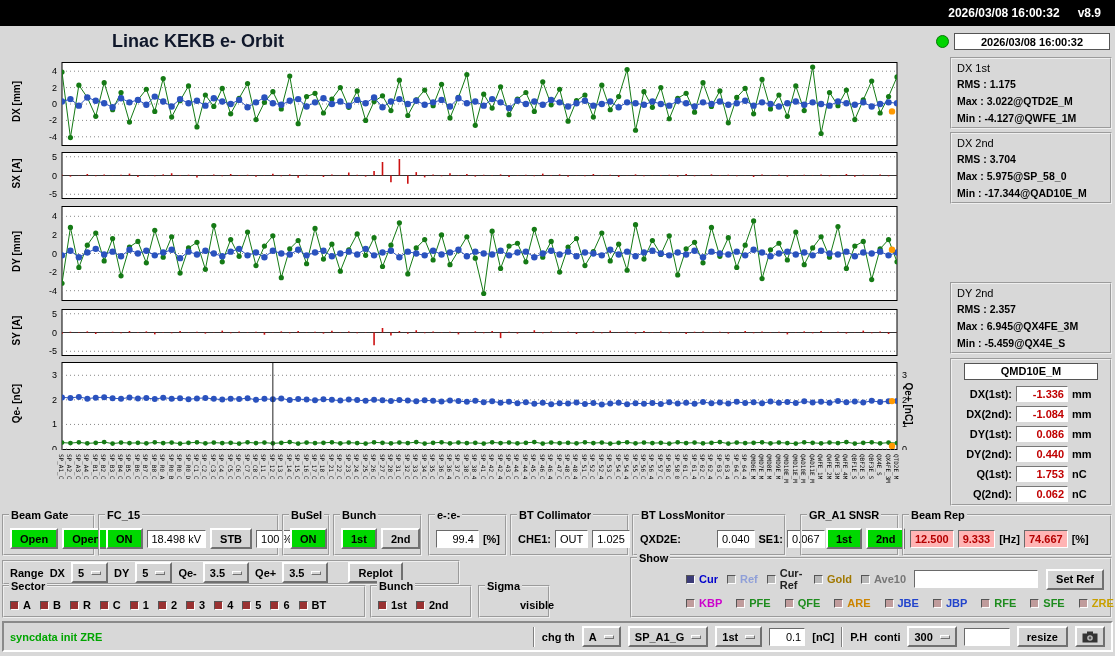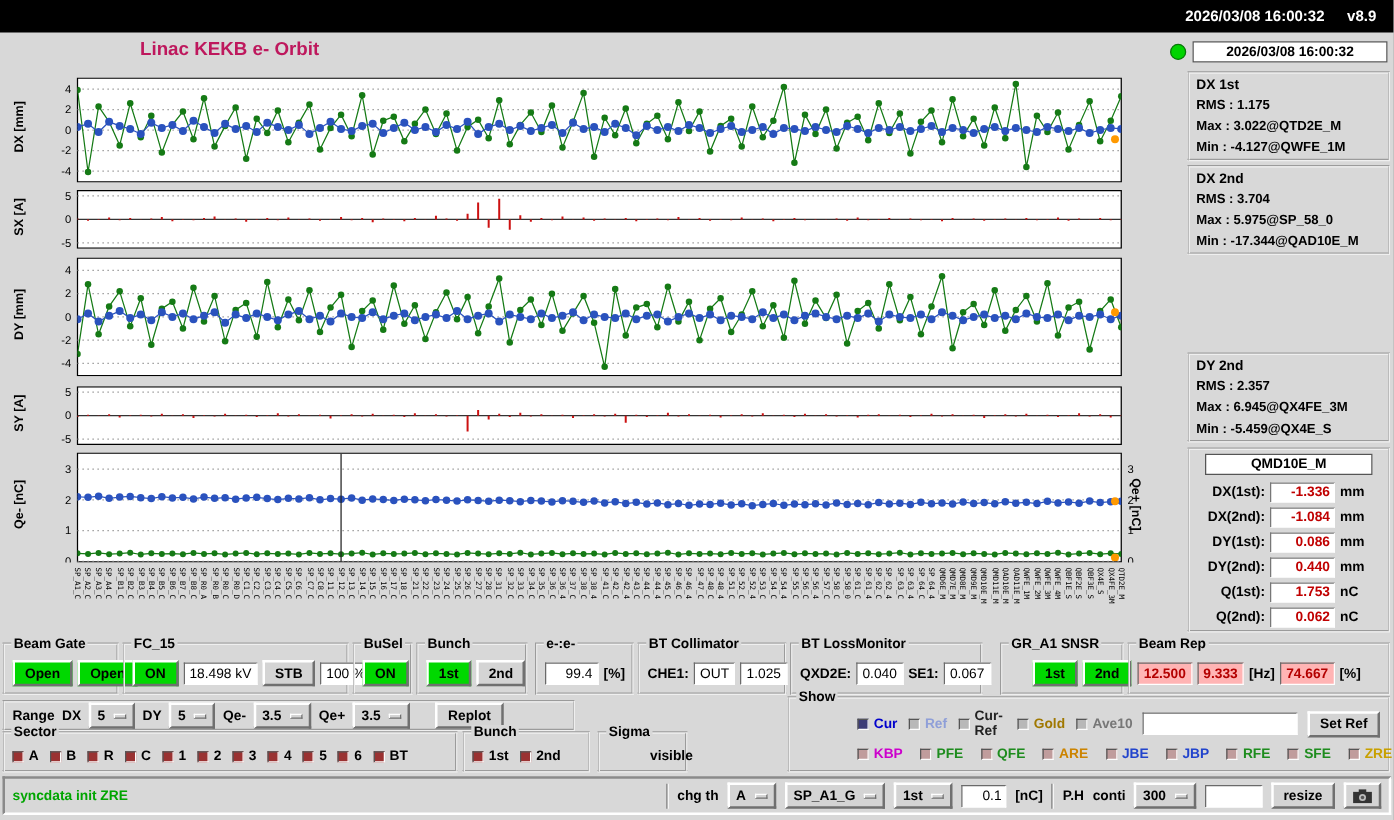--- a/index.html
+++ b/index.html
@@ -1,28 +1,28 @@
 <!DOCTYPE html>
 <html><head>
 <meta charset="utf-8">
 <style>
 *{box-sizing:border-box;margin:0;padding:0;}
 body{font-family:"Liberation Sans",sans-serif;background:#999;}
 #app{position:relative;width:1115px;height:656px;background:#d8d8d8;overflow:hidden;font-size:11px;color:#000;}
 .topbar{position:absolute;left:0;top:0;width:1115px;height:26px;background:#000;color:#fff;display:flex;align-items:center;justify-content:flex-end;gap:18px;padding-right:14px;font-weight:bold;font-size:12px;}
-.page-title{position:absolute;left:112px;top:31px;color:#be185d;font-weight:bold;font-size:15px;}
+.page-title{position:absolute;left:112px;top:31px;color:#0f172a;font-weight:bold;font-size:18px;}
 .strip{position:absolute;left:30px;}
 .ylab{position:absolute;width:60px;text-align:center;font-size:10px;font-weight:bold;transform:rotate(-90deg);}
 .ylabr{transform:rotate(90deg);}
 .xlabels{position:absolute;left:0;top:452px;width:950px;height:58px;overflow:hidden;}
 .xlab{position:absolute;top:2px;font-family:"DejaVu Sans Mono",monospace;font-size:6px;transform-origin:0 0;transform:rotate(90deg);white-space:nowrap;}
 .led{position:absolute;left:936px;top:35px;width:13px;height:13px;border-radius:50%;background:#00d400;border:1px solid #067806;}
 .dtbox{position:absolute;left:954px;top:33px;width:156px;height:17px;background:#fff;border:1px solid #555;font-weight:bold;display:flex;align-items:center;justify-content:center;}
 .statbox{position:absolute;left:950px;width:162px;height:72px;border:2px groove #efefef;padding:2px 5px;}
-.statbox .st{font-weight:bold;line-height:15px;}
+.statbox .st{font-weight:normal;line-height:15px;}
 .statbox .ln{font-size:10.5px;font-weight:bold;line-height:17px;white-space:nowrap;}
 .monpanel{position:absolute;left:950px;top:358px;width:162px;height:148px;border:2px groove #efefef;padding:3px 4px;}
 .montitle{background:#fff;border:1px solid #555;font-weight:bold;text-align:center;height:17px;line-height:15px;margin:0 8px 4px 8px;}
 .monrow{display:flex;align-items:center;gap:4px;height:20px;}
 .monlab{width:56px;text-align:right;font-weight:bold;}
 .monval{width:52px;background:#fff;border-top:1px solid #777;border-left:1px solid #777;border-bottom:1px solid #fff;border-right:1px solid #fff;color:#c00000;font-weight:bold;text-align:right;padding:1px 3px;}
 .monunit{font-weight:bold;}
 .group{position:absolute;top:514px;height:42px;border:2px groove #efefef;display:flex;align-items:center;gap:4px;padding:9px 5px 2px 6px;}
 .glabel{position:absolute;top:-7px;left:5px;background:#d8d8d8;padding:0 2px;font-weight:bold;line-height:12px;}
 .btn{display:inline-flex;align-items:center;justify-content:center;height:21px;padding:1px 8px;font-weight:bold;background:#d4d4d4;border-top:2px solid #fff;border-left:2px solid #fff;border-bottom:2px solid #707070;border-right:2px solid #707070;white-space:nowrap;cursor:default;}
@@ -130,21 +130,21 @@
   <div class="group" style="left:510px;width:119px;">
     <span class="glabel">BT Collimator</span>
     <span class="lbl">CHE1:</span>
     <span class="val">OUT</span>
     <span class="val" style="width:42px;text-align:right;">1.025</span>
   </div>
 
   <div class="group" style="left:632px;width:154px;">
     <span class="glabel">BT LossMonitor</span>
     <span class="lbl">QXD2E:</span>
-    <span class="val" style="width:40px;text-align:right;">0.040</span>
+    <span class="val" style="width:40px;text-align:right;margin-left:32px;">0.040</span>
     <span class="lbl">SE1:</span>
     <span class="val" style="width:40px;text-align:right;">0.067</span>
   </div>
 
   <div class="group" style="left:800px;width:99px;padding-left:24px;">
     <span class="glabel">GR_A1 SNSR</span>
     <span class="btn green">1st</span>
     <span class="btn green">2nd</span>
   </div>
 

